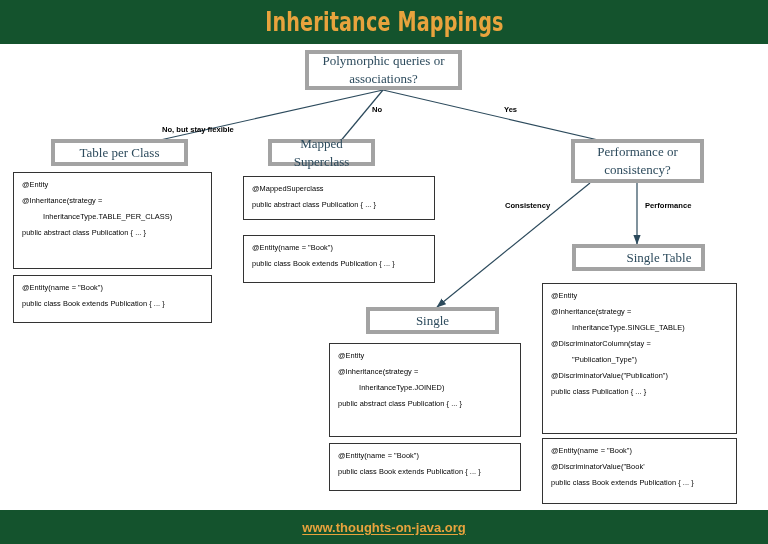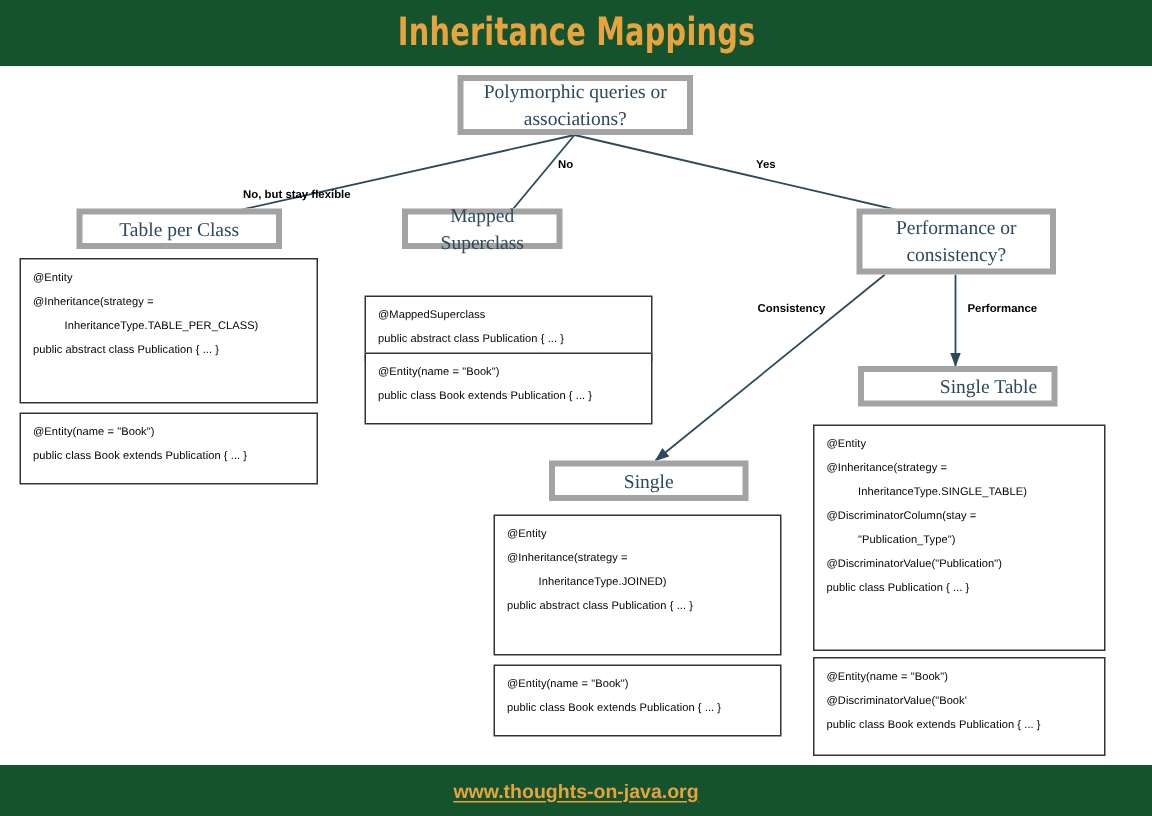--- a/index.html
+++ b/index.html
@@ -134,21 +134,21 @@
     <div class="ln">@Inheritance(strategy =</div>
     <div class="ln">          InheritanceType.TABLE_PER_CLASS)</div>
     <div class="ln">public abstract class Publication { ... }</div>
   </div>
 
   <div class="code" style="left:13px;top:231px;width:199px;height:48px;">
     <div class="ln">@Entity(name = "Book")</div>
     <div class="ln">public class Book extends Publication { ... }</div>
   </div>
 
-  <div class="code" style="left:243px;top:132px;width:192px;height:44px;margin-top:21px;">
+  <div class="code" style="left:243px;top:132px;width:192px;height:44px;">
     <div class="ln">@MappedSuperclass</div>
     <div class="ln">public abstract class Publication { ... }</div>
   </div>
 
   <div class="code" style="left:243px;top:191px;width:192px;height:48px;">
     <div class="ln">@Entity(name = "Book")</div>
     <div class="ln">public class Book extends Publication { ... }</div>
   </div>
 
   <div class="code" style="left:329px;top:299px;width:192px;height:94px;">

